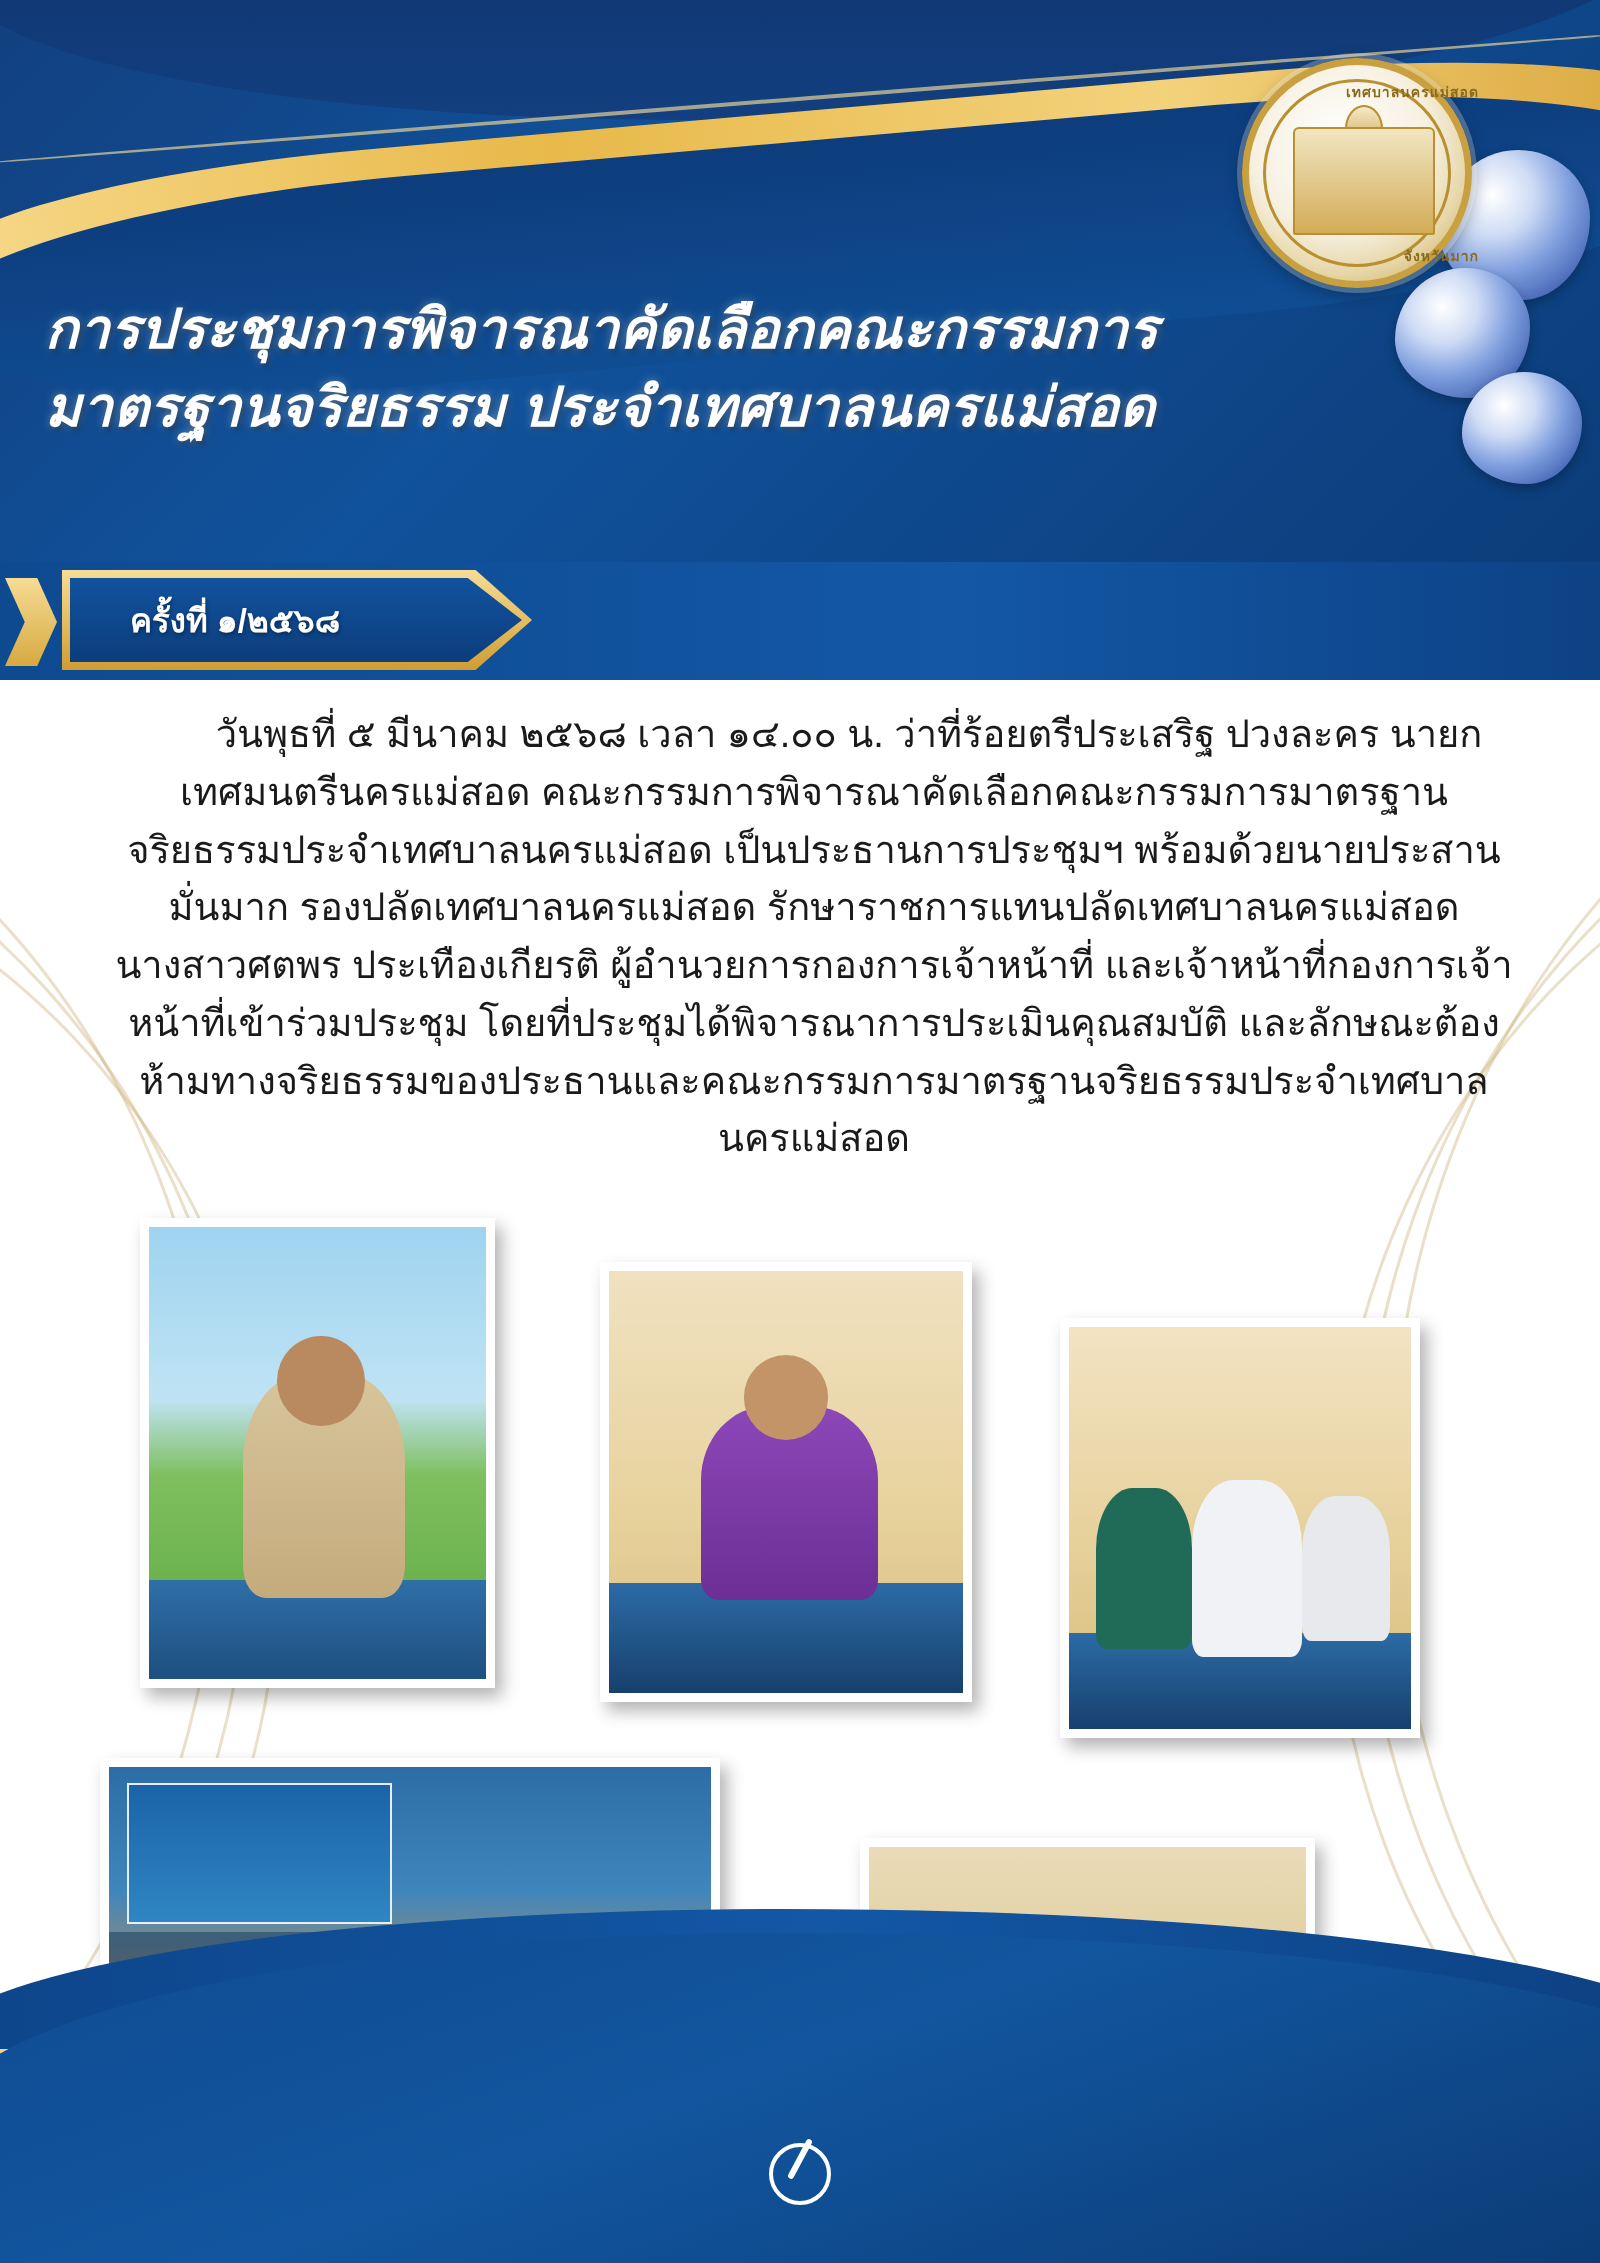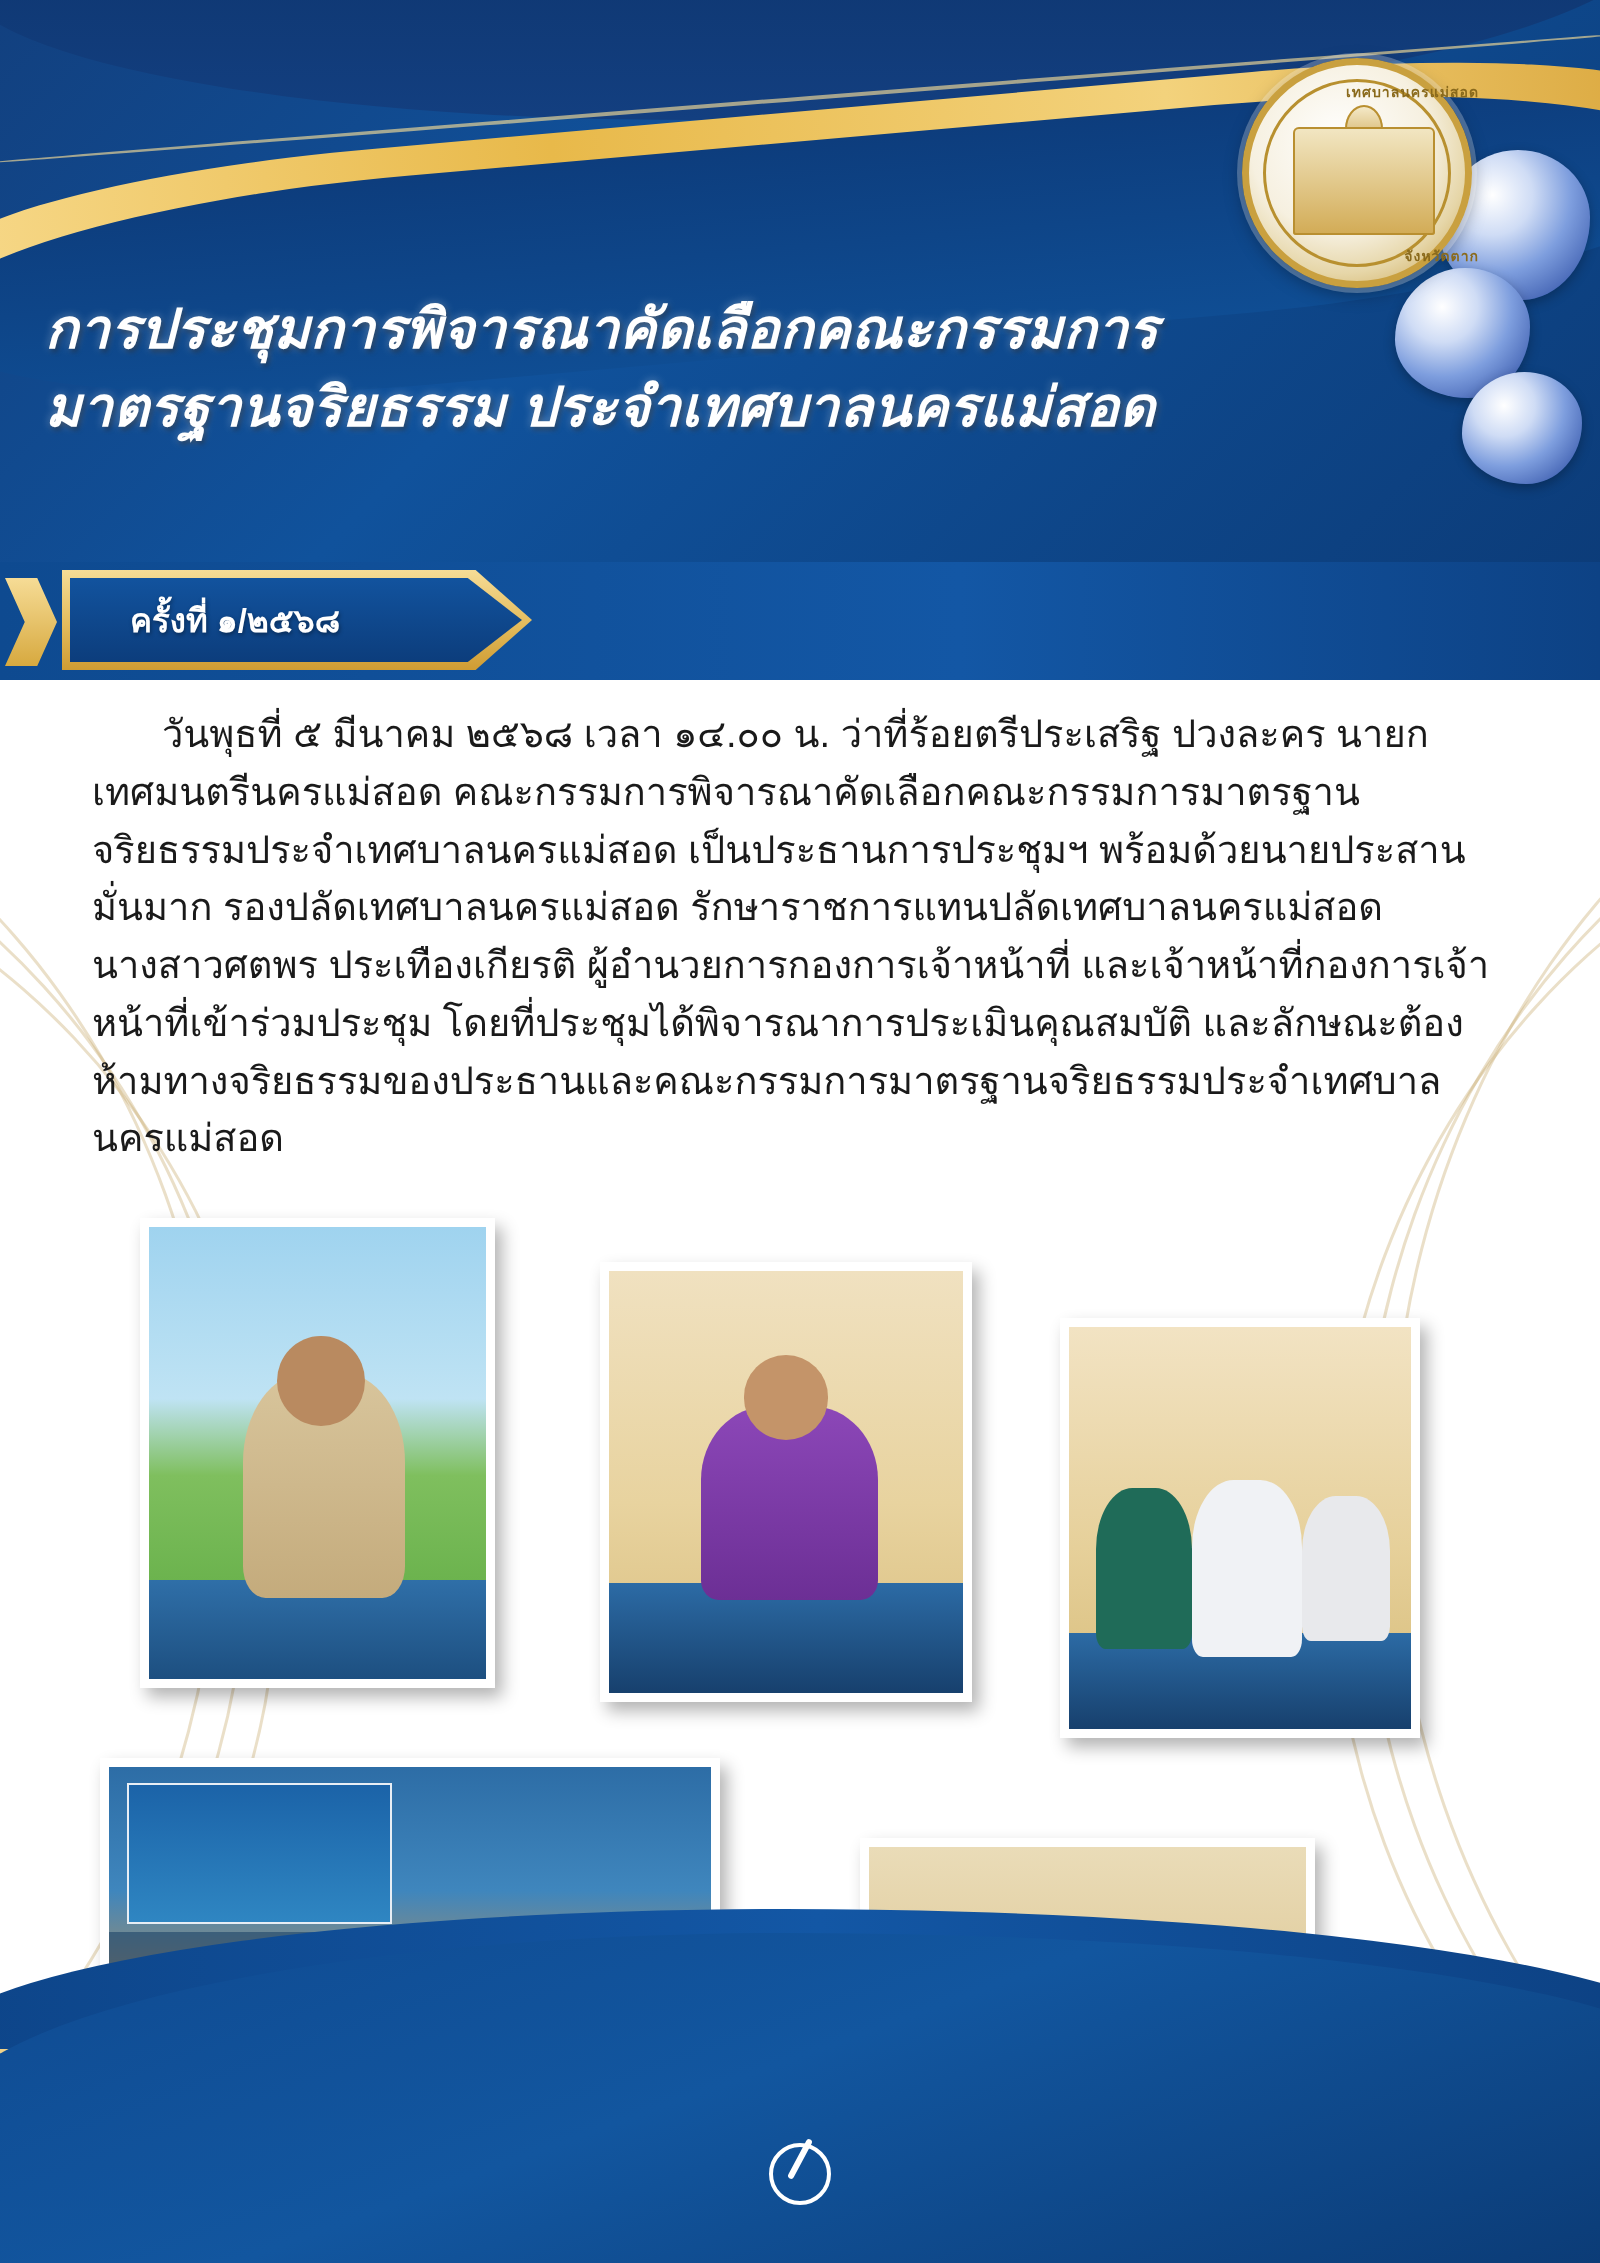--- a/index.html
+++ b/index.html
@@ -183,26 +183,26 @@
     box-shadow: 0 4px 12px rgba(0,0,0,.28);
   }
   .o1 { top: 150px; right: 10px; width: 150px; height: 150px; }
   .o2 { top: 268px; right: 70px; width: 135px; height: 130px; }
   .o3 { top: 372px; right: 18px; width: 120px; height: 112px; }
   .o4 { top: 120px; right: 132px; width: 86px; height: 82px; opacity: .95; }
 
   
   .body-text {
     position: absolute;
-    top: 706px; left: 92px;
+    top: 706px; left: 104px;
     width: 1420px;
     font-size: 38px;
     line-height: 1.52;
     color: #1a1a1a;
-    text-align: left;
+    text-align: center;
     white-space: pre-line;
   }
   .body-text .indent { display: inline-block; width: 70px; }
 
   
   .side-curve {
     position: absolute;
     border: 3px solid rgba(200,170,110,.38);
     border-radius: 50%;
     pointer-events: none;
@@ -335,21 +335,21 @@
     <div class="orchid o4"></div>
     <div class="orchid o1"></div>
     <div class="orchid o2"></div>
     <div class="orchid o3"></div>
 
     <div class="emblem">
       <div class="emblem-ring"></div>
       <div class="emblem-top-text">เทศบาลนครแม่สอด</div>
       <div class="emblem-dome"></div>
       <div class="emblem-core"></div>
-      <div class="emblem-bottom-text">จังหวัดตาก</div>
+      <div class="emblem-bottom-text">จังหวันมาก</div>
     </div>
 
     <div class="title-wrap">
       <div class="title-line">การประชุมการพิจารณาคัดเลือกคณะกรรมการ</div>
       <div class="title-line">มาตรฐานจริยธรรม ประจำเทศบาลนครแม่สอด</div>
     </div>
 
     <div class="blue-band"></div>
   </div>
 

